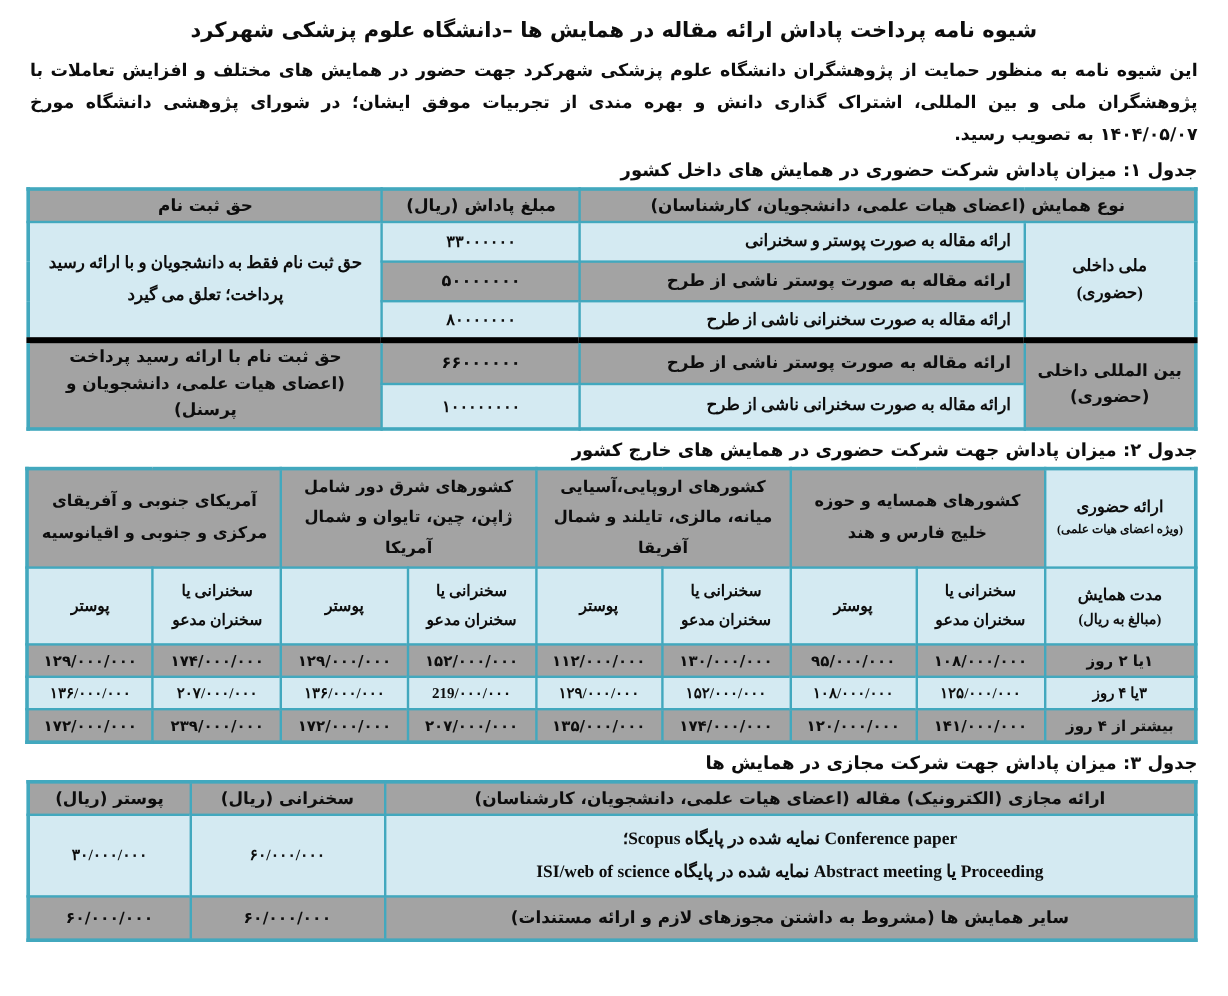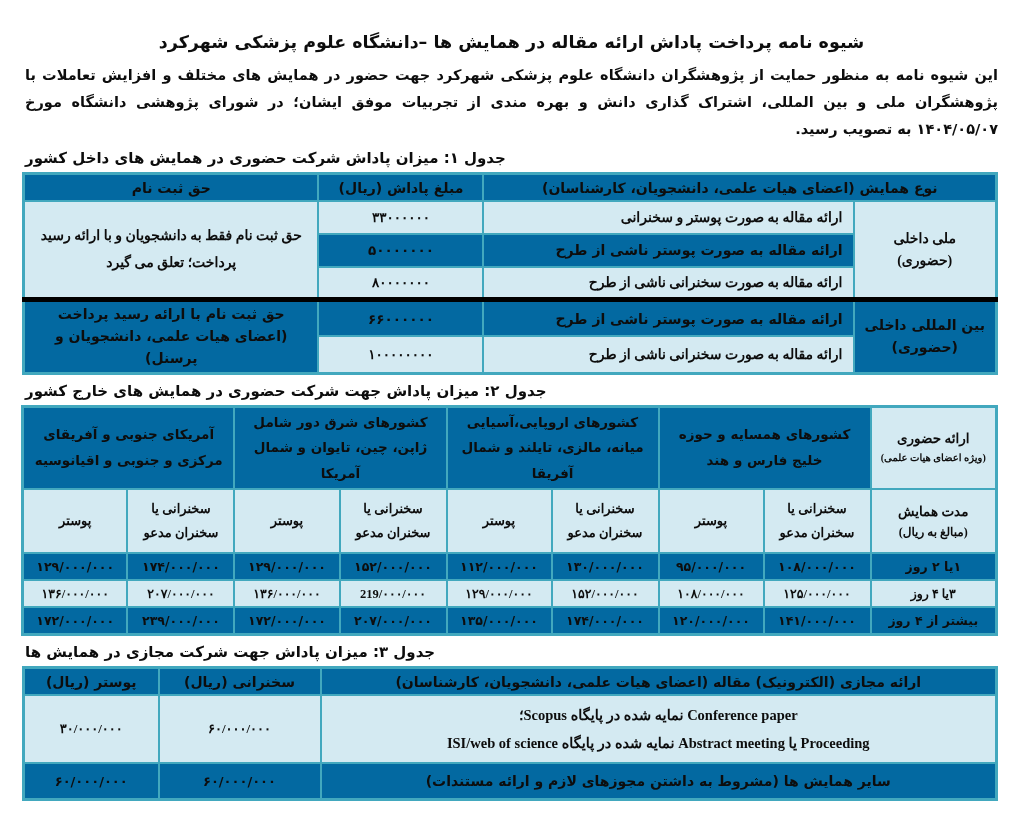--- a/index.html
+++ b/index.html
@@ -4,58 +4,58 @@
 <style>
   * { box-sizing: border-box; }
   html, body { margin: 0; padding: 0; }
   body {
     width: 1023px; height: 830px;
     background: #ffffff;
     color: #0d0d0d;
     font-family: "DejaVu Sans", sans-serif;
     overflow: hidden;
   }
-  .page { padding: 20px 25px 0 25px; }
+  .page { padding: 4px 25px 0 25px; }
 
   .doc-title {
     font-size: 17.5px;
     font-weight: bold;
     text-align: center;
     margin: 12px 0 10px 0;
     letter-spacing: -0.2px;
   }
   .intro {
     font-size: 14.5px;
     font-weight: bold;
     line-height: 1.85;
     text-align: justify;
     margin: 0 0 2px 0;
   }
   .caption {
     font-size: 15px;
     font-weight: bold;
-    text-align: left;
+    text-align: right;
     margin: 7px 0 5px 0;
   }
 
   table {
     border-collapse: collapse;
     table-layout: fixed;
     width: 973px;
     font-weight: bold;
     border: 3px solid #42a8be;
   }
   td {
     border: 2px solid #42a8be;
     text-align: center;
     vertical-align: middle;
     padding: 2px 5px;
   }
   .blue { background: #d4eaf2; font-family: Liberation Serif, serif; }
-  .white { background: #0369a1; }
+  .white { background: #a3a3a3; }
 
   
   .t1 td { font-size: 14px; height: 33px; }
   .t1 .hdr td { height: 27px; font-size: 14px; }
   .t1 td.type { text-align: right; padding-right: 10px; }
   .t1 .num { font-size: 13.5px; letter-spacing: 1.5px; }
   .t1 tr.sep td { border-top: 5px solid #000000; }
 
   
   .t2 td { font-size: 13px; }

